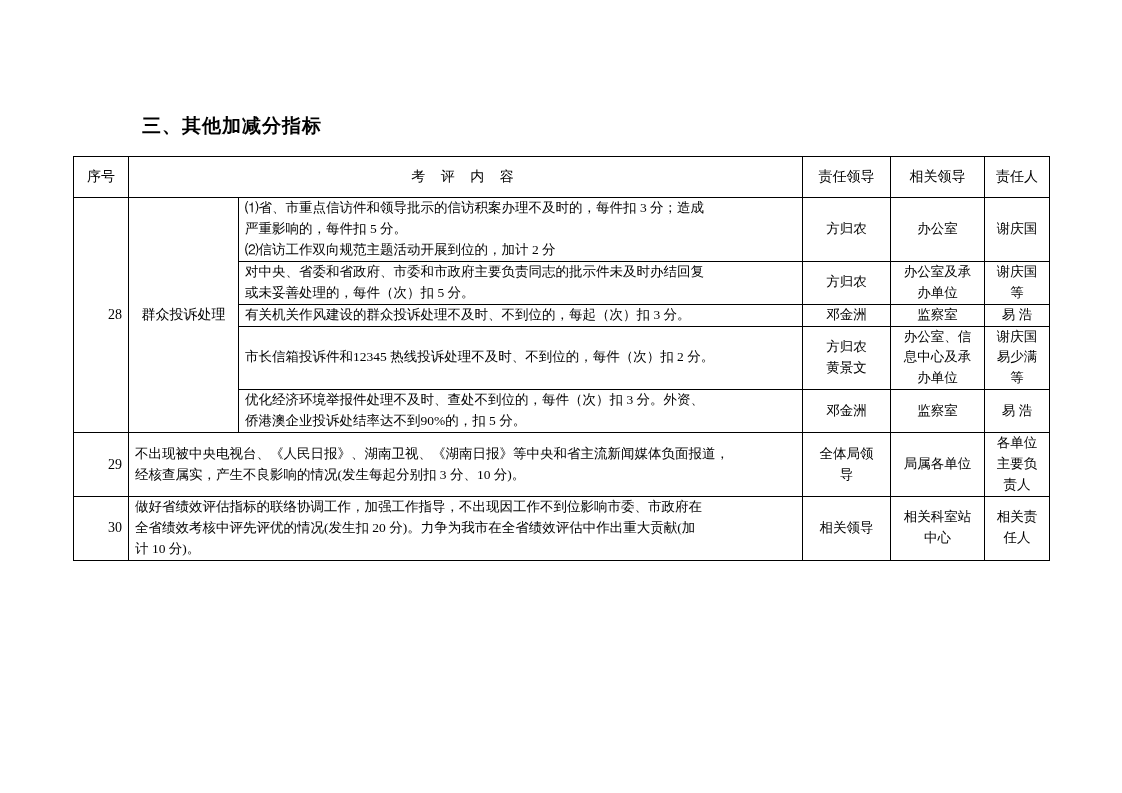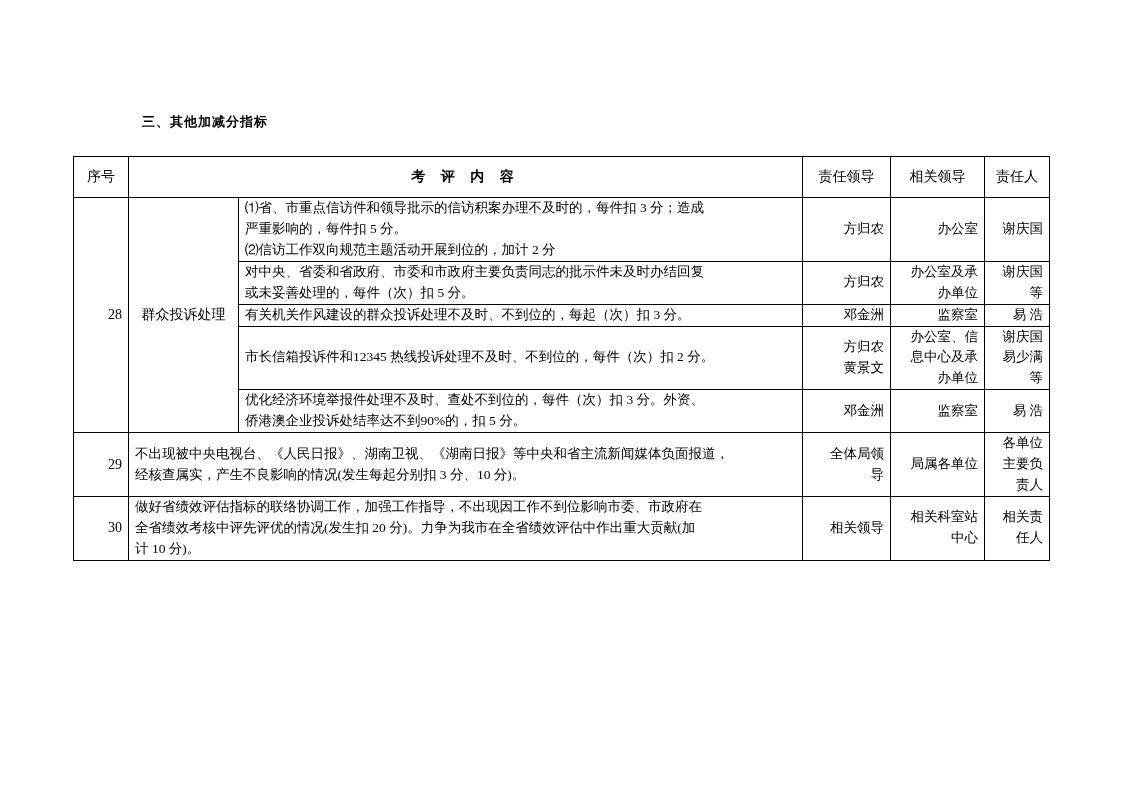--- a/index.html
+++ b/index.html
@@ -18,21 +18,21 @@
   .page {
     position: absolute;
     left: 0; top: 0;
     width: 1122px;
     height: 793px;
   }
   .section-title {
     position: absolute;
     left: 142px;
     top: 113px;
-    font-size: 13px;
+    font-size: 19px;
     font-weight: bold;
     letter-spacing: 1px;
     font-family: Liberation Sans, sans-serif;
   }
   table.main {
     position: absolute;
     left: 73px;
     top: 156px;
     width: 976px;
     border-collapse: collapse;
@@ -46,38 +46,37 @@
     font-weight: normal;
     line-height: 1.55;
   }
   .hdr td {
     text-align: center;
     height: 40px;
     font-size: 14px;
   }
   .hdr .wide {
     letter-spacing: 6px;
-    font-weight: bold;
   }
   .c-seq {
     text-align: right;
     font-size: 14px;
   }
   .c-group {
     text-align: center;
     font-size: 14px;
     font-weight: bold;
     margin-left: 30px;
   }
   .c-content {
     text-align: left;
     font-size: 13.5px;
   }
   .c-leader, .c-unit, .c-person {
-    text-align: right;
+    text-align: center;
     font-size: 13.5px;
   }
   .line {
     display: block;
   }
   
   col.w-seq { width: 55px; }
   col.w-group { width: 110px; }
   col.w-content { width: 564px; }
   col.w-leader { width: 88px; }

